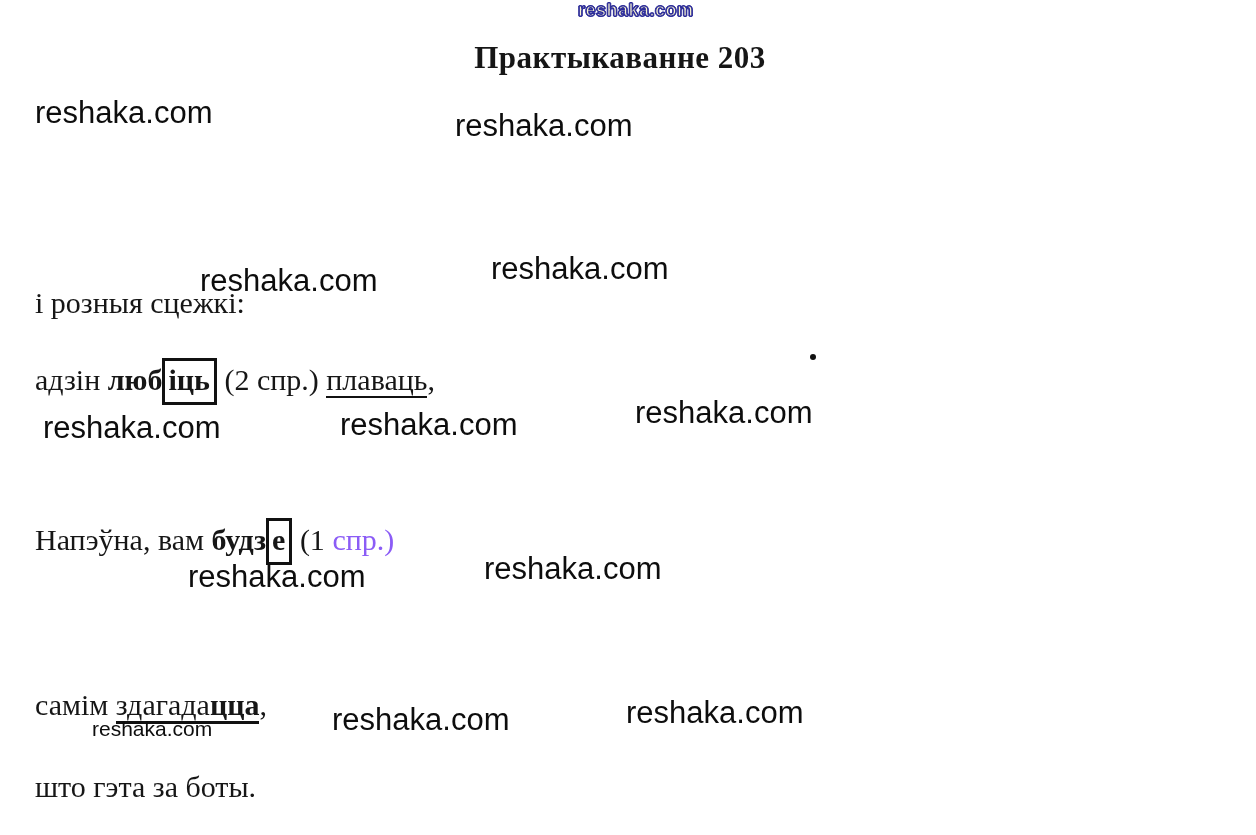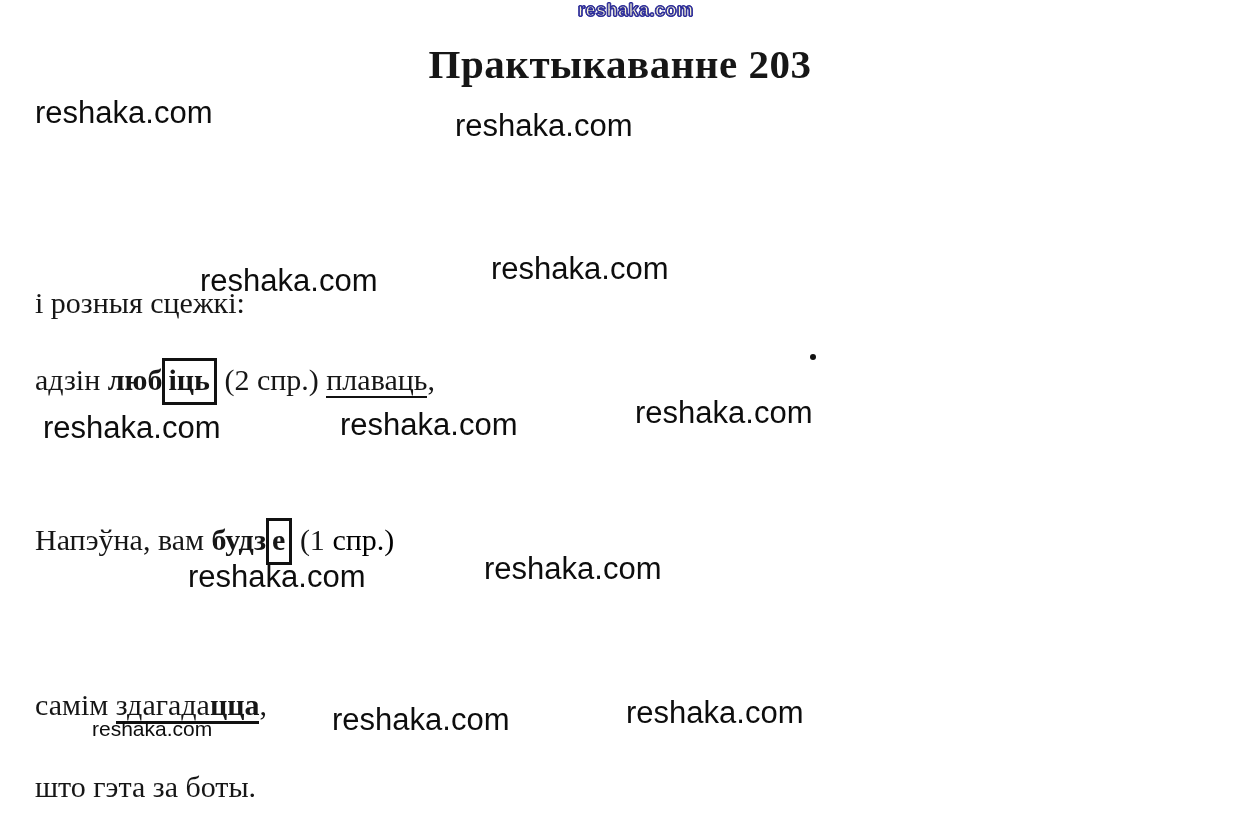--- a/index.html
+++ b/index.html
@@ -12,21 +12,21 @@
     color: #161616;
     overflow: hidden;
   }
   .title {
     position: absolute;
     top: 40px;
     left: 0;
     width: 1240px;
     margin: 0;
     text-align: center;
-    font-size: 41px;
+    font-size: 31px;
     font-weight: bold;
     letter-spacing: 0.5px;
     font-family: "Liberation Serif", serif;
   }
   .line {
     position: absolute;
     left: 35px;
     font-size: 30px;
     line-height: 1.1;
     white-space: pre;
@@ -41,21 +41,21 @@
   .line-7 { top: 688px; }
   .line-8 { top: 770px; }
 
   .b { font-weight: bold; }
   .boxed {
     border: 3px solid #111111;
     padding: 2px 4px 6px 3px;
   }
   .u1 { border-bottom: 2px solid #111111; }
   .u2 { border-bottom: 3px solid #111111; }
-  .faded { color: #000000; }
+  .faded { color: #8b5cf6; }
 
   .wm {
     position: absolute;
     font-family: "Liberation Sans", sans-serif;
     font-size: 31px;
     color: #0d0d0d;
     white-space: nowrap;
     line-height: 1;
   }
   .wm-small { font-size: 21px; }

